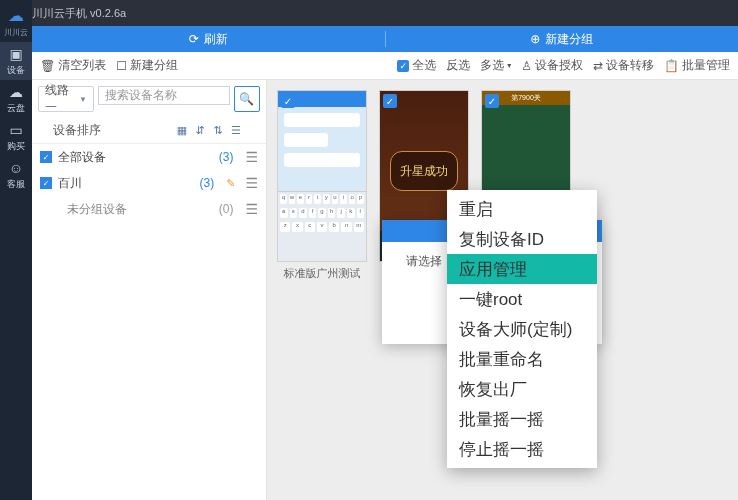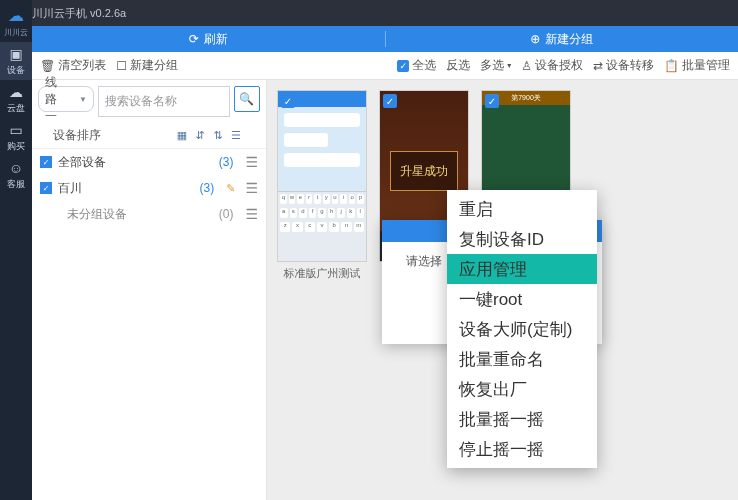--- a/index.html
+++ b/index.html
@@ -17,23 +17,23 @@
 .toolbar{height:26px;background:#2e87e6;display:flex}
 .toolbar .btn{flex:1;display:flex;align-items:center;justify-content:center;color:#fff;gap:5px;cursor:pointer}
 .toolbar .sep{width:1px;background:rgba(255,255,255,.35);margin:5px 0}
 .toprow{height:28px;background:#fff;display:flex;align-items:center;padding:0 8px;gap:10px;border-bottom:1px solid #e3e3e3}
 .toprow .link{display:flex;align-items:center;gap:3px;color:#555;cursor:pointer}
 .toprow .ck{width:12px;height:12px;background:#2e87e6;color:#fff;display:inline-flex;align-items:center;justify-content:center;font-size:9px;border-radius:2px}
 .toprow .sp{flex:1}
 .body{flex:1;display:flex;background:#ededed}
 .side{width:235px;background:#fff;border-right:1px solid #e3e3e3;display:flex;flex-direction:column}
 .srow{display:flex;gap:4px;padding:6px}
-.sel{border:1px solid #ccd3dd;height:26px;display:flex;align-items:center;padding:0 6px;border-radius:8px;color:#555;gap:12px}
+.sel{border:1px solid #ccd3dd;height:26px;display:flex;align-items:center;padding:0 6px;border-radius:2px;color:#555;gap:4px}
 .sel .arr{font-size:8px;color:#888}
-.sinp{flex:1;border:1px solid #ccd3dd;height:31px;border-radius:0;padding:0 6px;color:#999;display:flex;align-items:center}
+.sinp{flex:1;border:1px solid #ccd3dd;height:19px;border-radius:0;padding:0 6px;color:#999;display:flex;align-items:center}
 .sbtn{width:26px;height:26px;border:1px solid #2e87e6;border-radius:2px;color:#2e87e6;display:flex;align-items:center;justify-content:center}
 .shdr{height:26px;display:flex;align-items:center;padding:0 21px;color:#555;border-bottom:1px solid #eee}
 .shdr .sp{flex:1}
 .shdr .mic{width:18px;height:18px;display:inline-flex;align-items:center;justify-content:center;color:#5b7aa3;font-size:11px}
 .grp{height:26px;display:flex;align-items:center;padding:0 8px;gap:6px;color:#444}
 .grp .cb{width:12px;height:12px;border:1px solid #2e87e6;background:#2e87e6;color:#fff;font-size:8px;display:inline-flex;align-items:center;justify-content:center}
 .grp .cnt{color:#2e87e6;margin-left:auto;margin-right:6px}
 .grp .mn{color:#888;font-size:14px;line-height:1}
 .grp .pen{color:#e6a23c;font-size:11px;margin-right:4px}
 .grp.sub{padding-left:35px;color:#888}
@@ -42,21 +42,21 @@
 .card{width:90px;display:flex;flex-direction:column;align-items:center;gap:4px}
 .thumb{width:90px;height:172px;background:#3a3e45;border:1px solid #d0d0d0;position:relative;overflow:hidden}
 .thumb .ck{position:absolute;top:3px;left:3px;width:14px;height:14px;background:#2e87e6;color:#fff;display:flex;align-items:center;justify-content:center;font-size:10px;border-radius:2px;z-index:2}
 .t1{background:#d8e9f7}
 .t1 .hdr{height:16px;background:#2e87e6}
 .t1 .bub{background:#fff;margin:6px;height:14px;border-radius:3px}
 .t1 .kb{position:absolute;bottom:0;left:0;right:0;height:70px;background:#e6ebf1;border-top:1px solid #ccc}
 .t1 .kb .r{display:flex;gap:2px;padding:2px}
 .t1 .kb .k{flex:1;height:10px;background:#fff;border-radius:2px;font-size:6px;text-align:center;color:#666}
 .t2{background:linear-gradient(#4a1f0f,#6b3317)}
-.t2 .mid{position:absolute;top:60px;left:10px;right:10px;height:40px;background:rgba(0,0,0,.4);border:1px solid #c98f3f;border-radius:0;display:flex;flex-direction:column;align-items:center;justify-content:center;color:#f5d77a;font-size:8px}
+.t2 .mid{position:absolute;top:60px;left:10px;right:10px;height:40px;background:rgba(0,0,0,.4);border:1px solid #c98f3f;border-radius:12px;display:flex;flex-direction:column;align-items:center;justify-content:center;color:#f5d77a;font-size:8px}
 .t2 .bot{position:absolute;bottom:0;left:0;right:0;height:30px;background:#1f2530}
 .t3{background:#205536}
 .t3 .bn{height:14px;background:#8b5a00;color:#fff;font-size:7px;display:flex;align-items:center;justify-content:center}
 .cap{color:#666;font-size:11px}
 .sheet{position:absolute;left:115px;top:140px;width:220px;height:124px;background:#fff;box-shadow:0 3px 14px rgba(0,0,0,.25);z-index:4}
 .sheet .bar{height:22px;background:#2e87e6}
 .sheet .lbl{height:38px;display:flex;align-items:center;padding-left:24px;color:#555}
 .menu{position:absolute;left:180px;top:110px;width:150px;background:#fff;box-shadow:0 4px 16px rgba(0,0,0,.3);z-index:5;padding:4px 0}
 .menu .mi{height:30px;display:flex;align-items:center;padding:0 12px;color:#333;font-size:17px;cursor:pointer}
 .menu .mi.hover{background:#14b8a6}

